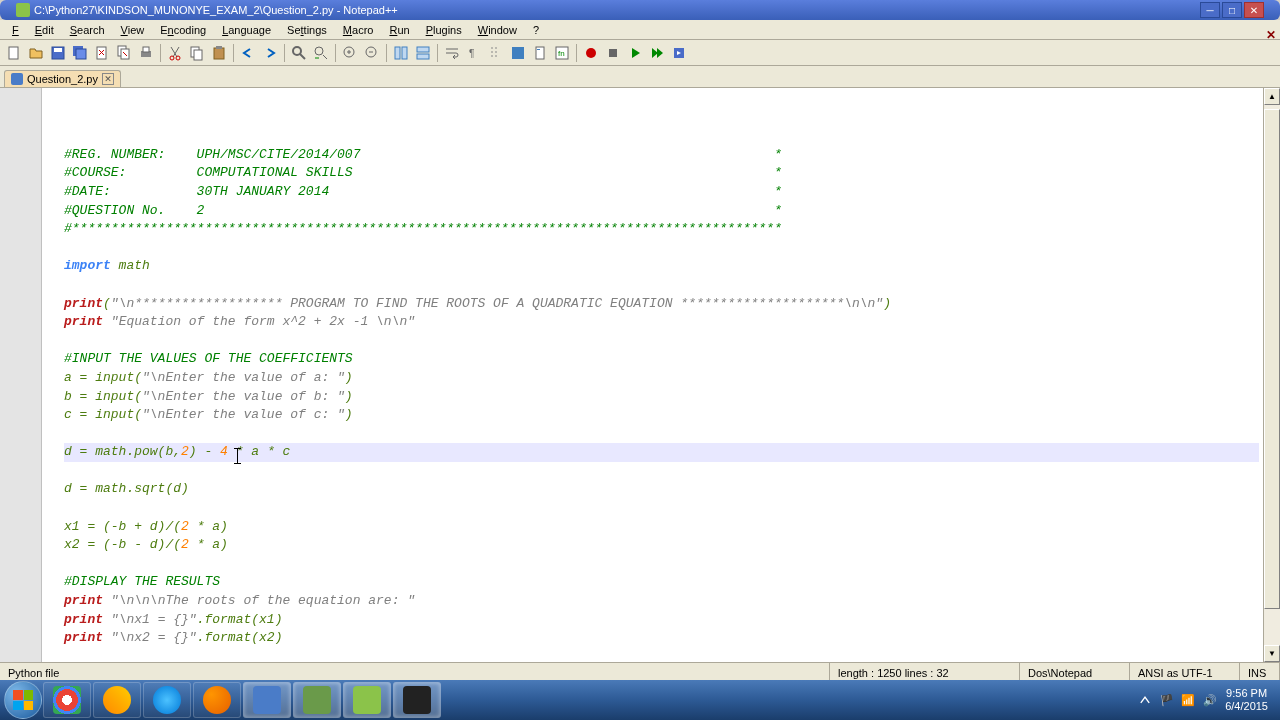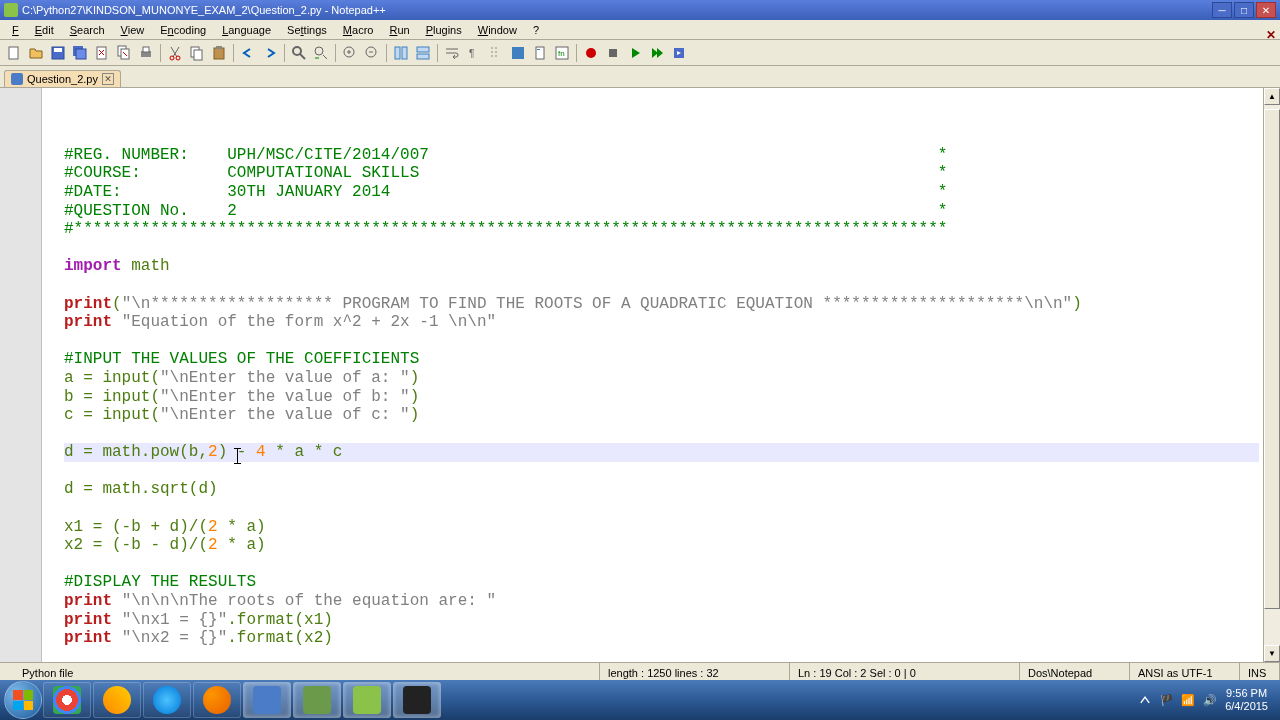--- a/index.html
+++ b/index.html
@@ -11,22 +11,23 @@
   height: 720px;
   overflow: hidden;
   position: relative;
 }
 .titlebar {
   height: 20px;
   background: linear-gradient(to bottom, #5a7edc, #3a5fb8);
   color: #fff;
   display: flex;
   align-items: center;
-  padding: 0 4px;
+  padding: 0 16px;
   font-size: 11px;
+  border-radius: 6px;
 }
 .titlebar .title-icon { width: 14px; height: 14px; background: #8bc34a; margin-right: 4px; border-radius: 2px; }
 .titlebar .title-text { flex: 1; }
 .titlebar .win-controls { display: flex; gap: 2px; }
 .titlebar .win-btn { width: 20px; height: 16px; background: #4a6cc8; border: 1px solid #2a4a98; display: flex; align-items: center; justify-content: center; color: #fff; font-size: 10px; }
 .titlebar .win-btn.close { background: #c75050; border-color: #a03030; }
 .menubar {
   height: 20px;
   background: #ece9d8;
   display: flex;
@@ -86,32 +87,33 @@
 }
 .gutter {
   width: 42px;
   background: #e4e4e4;
   border-right: 1px solid #c0c0c0;
   position: relative;
 }
 .code {
   flex: 1;
   font-family: 'Courier New', monospace;
-  font-size: 16px;
+  font-size: 13px;
   line-height: 18.6px;
   padding: 2px 4px 2px 22px;
   white-space: pre;
   color: #000;
   position: relative;
   overflow: hidden;
+  font-style: italic;
 }
 .code .line { height: 18.6px; }
 .code .current-line { background: #e8e8ff; }
 .c-comment { color: #008000; }
-.c-keyword { color: #a21caf; font-weight: bold; }
+.c-keyword { color: #3b82f6; font-weight: bold; }
 .c-string { color: #808080; }
 .c-num { color: #ff8000; }
 .c-id { color: #4d7c0f; }
 .c-keyw2 { color: #b91c1c; font-weight: bold; }
 .text-cursor {
   position: absolute;
   width: 1px;
   height: 16px;
   pointer-events: none;
 }
@@ -136,21 +138,20 @@
 .scroll-btn { height: 17px; background: #ece9d8; border: 1px solid #fff; border-right-color: #808080; border-bottom-color: #808080; display: flex; align-items: center; justify-content: center; font-size: 8px; }
 .scroll-track { flex: 1; background: #f0ece0; position: relative; }
 .scroll-thumb { position: absolute; left: 0; right: 0; background: #ece9d8; border: 1px solid #fff; border-right-color: #808080; border-bottom-color: #808080; }
 .statusbar {
   height: 20px;
   background: #ece9d8;
   border-top: 1px solid #aca899;
   display: flex;
   align-items: center;
   font-size: 11px;
-  padding-left: 14px;
 }
 .status-cell { padding: 0 8px; border-right: 1px solid #aca899; height: 100%; display: flex; align-items: center; }
 .status-cell.flex { flex: 1; }
 .taskbar {
   position: absolute;
   bottom: 0;
   left: 0;
   right: 0;
   height: 40px;
   background: linear-gradient(to bottom, #4a7ab8 0%, #2d5a95 50%, #1a3d6b 100%);
@@ -423,21 +424,20 @@
     <div class="scroll-track">
       <div class="scroll-thumb" style="top:4px; height:500px;"></div>
     </div>
     <div class="scroll-btn">▼</div>
   </div>
 </div>
 
 <div class="statusbar">
   <div class="status-cell flex">Python file</div>
   <div class="status-cell" style="width:190px">length : 1250    lines : 32</div>
-  <div class="status-cell" style="width:230px">Ln : 19    Col : 2    Sel : 0 | 0</div>
   <div class="status-cell" style="width:110px">Dos\Notepad</div>
   <div class="status-cell" style="width:110px">ANSI as UTF-1</div>
   <div class="status-cell" style="width:40px">INS</div>
 </div>
 
 <div class="taskbar">
   <div class="start-orb">
     <div class="win-logo">
         <span></span>
         <span></span>

